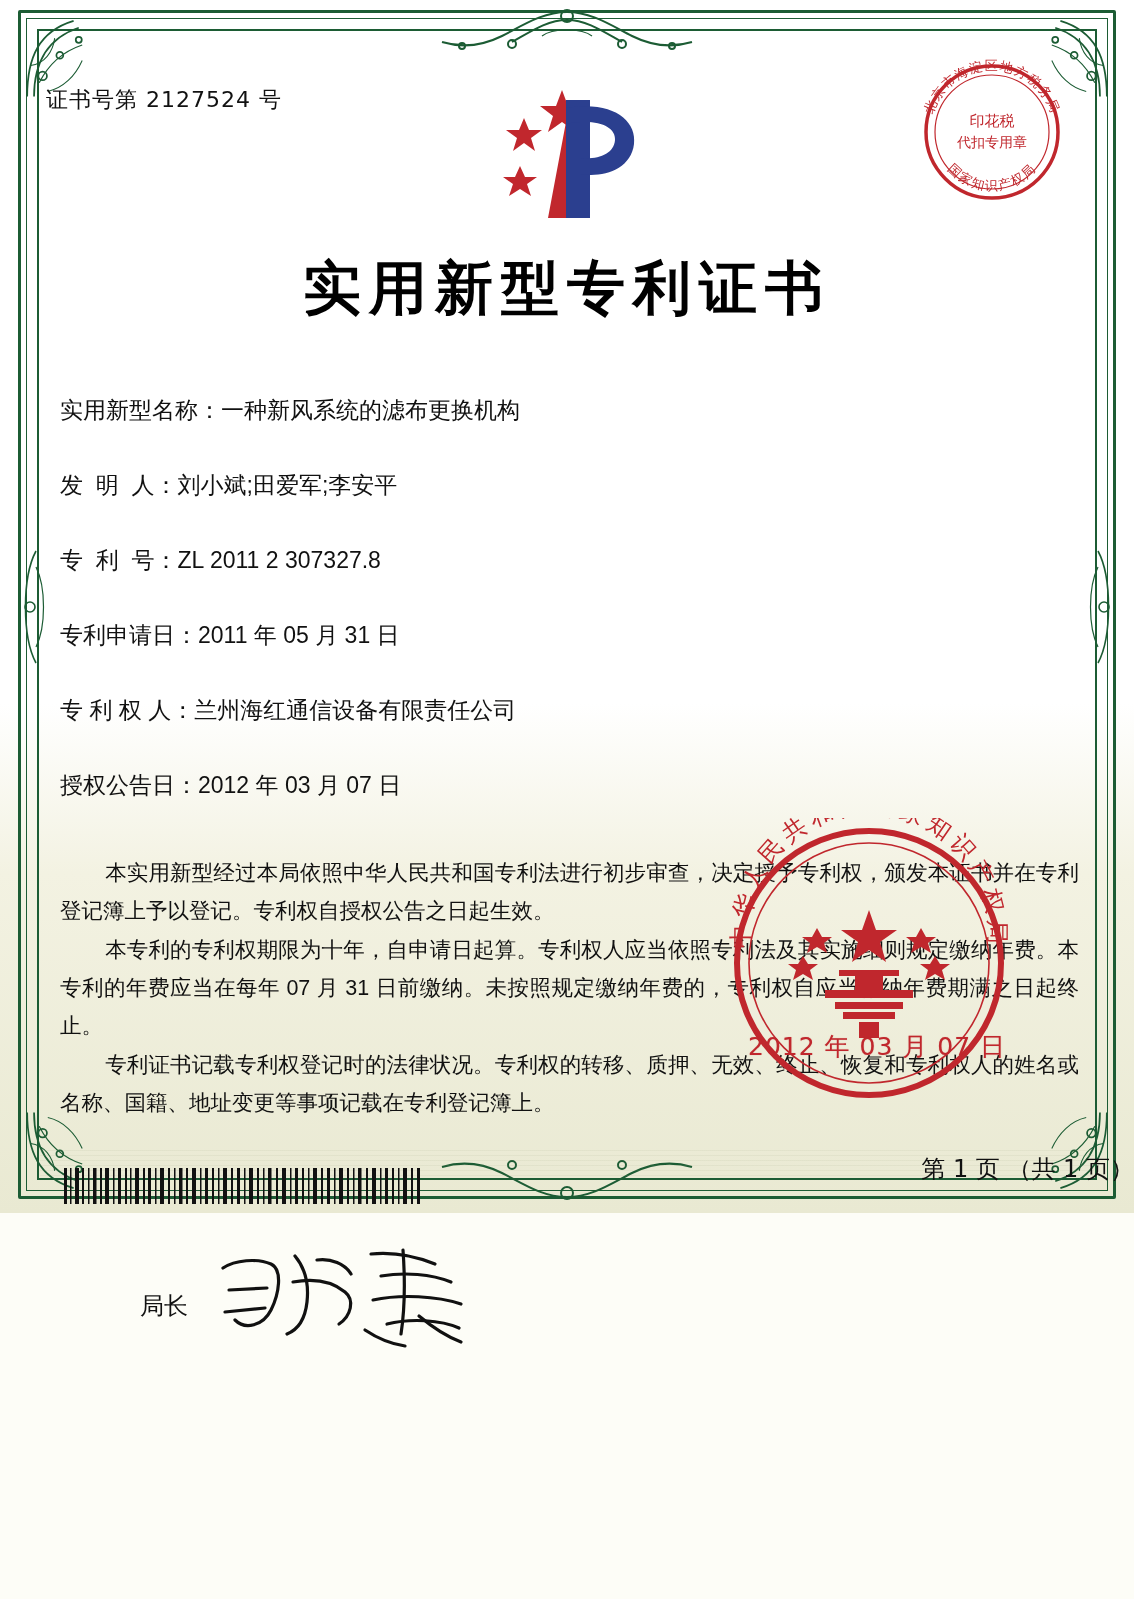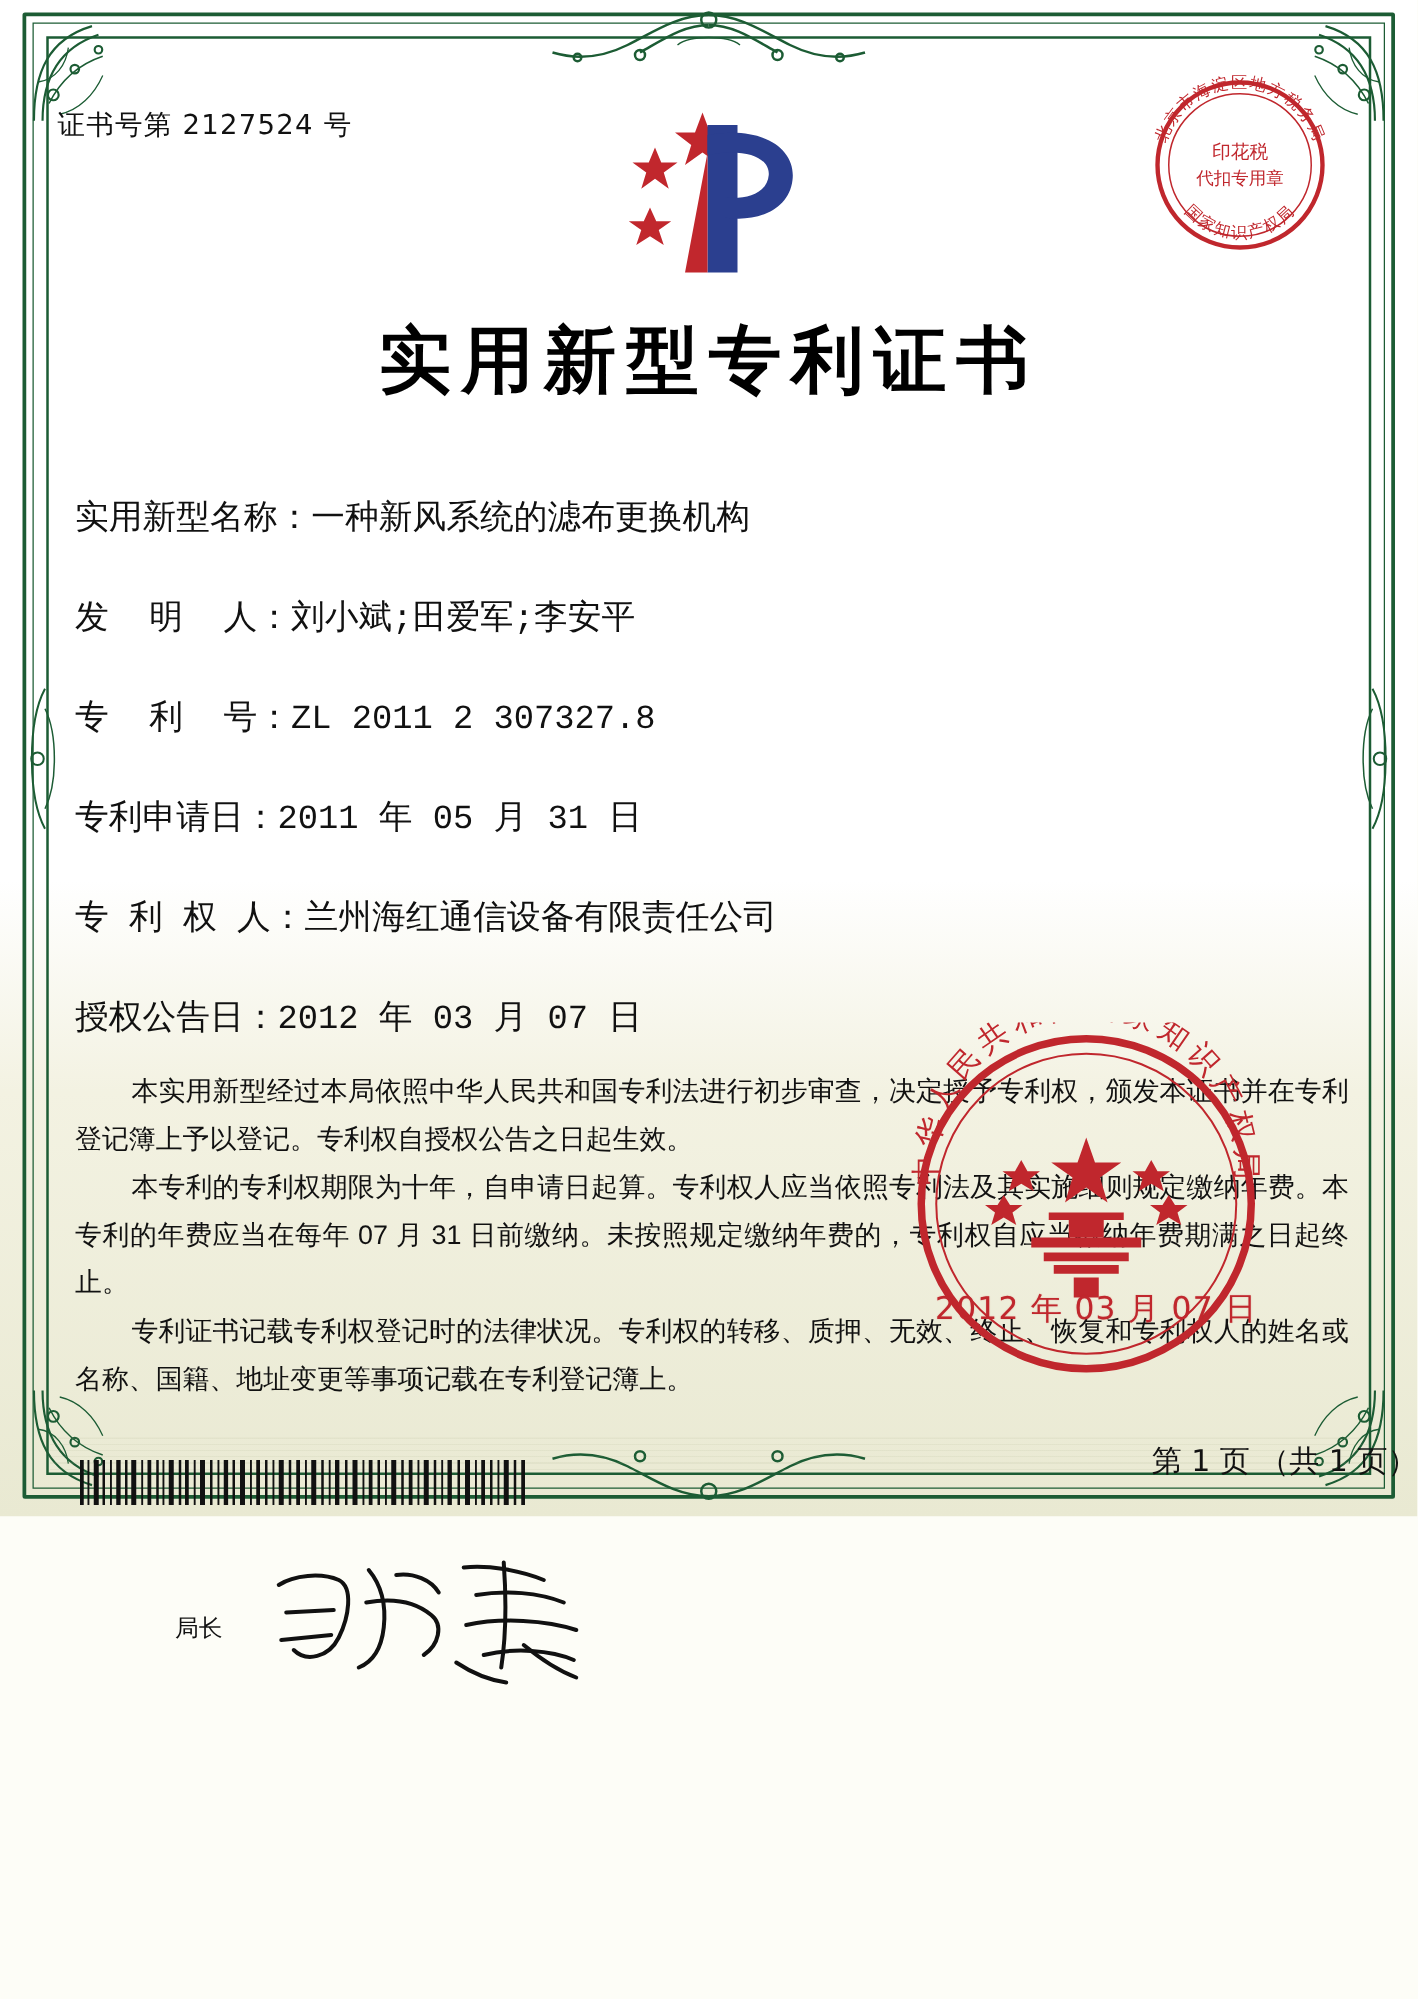--- a/index.html
+++ b/index.html
@@ -59,38 +59,38 @@
   }
   .title{
     position:absolute;left:0;right:0;top:250px;text-align:center;
     font-size:58px;font-weight:bold;letter-spacing:8px;color:#000;
     font-family:"DejaVu Sans", sans-serif;
   }
   .fields{
     position:absolute;left:60px;top:395px;right:60px;
   }
   .field{
-    font-size:27px;color:#111;margin-bottom:44px;
-    font-family:Liberation Mono, monospace;
+    font-size:23px;color:#111;margin-bottom:44px;
+    font-family:Liberation Sans, sans-serif;
     white-space:pre;
   }
   .field .lbl{letter-spacing:0px;}
   .body-text{
     position:absolute;left:60px;right:55px;top:855px;
     font-size:21.5px;line-height:1.75;color:#111;
     font-family:Liberation Sans, sans-serif;
     text-align:justify;
   }
   .body-text p{margin:0 0 2px 0;text-indent:2.1em;}
 
   .barcode{
     position:absolute;left:64px;top:1168px;width:358px;height:36px;
   }
   .signature-label{
-    position:absolute;left:140px;top:1290px;font-size:19px;color:#111;
+    position:absolute;left:140px;top:1290px;font-size:24px;color:#111;
     font-family:"DejaVu Sans", sans-serif;
   }
   .signature{
     position:absolute;left:205px;top:1238px;width:300px;height:120px;color:#111;
   }
   .footer{
     position:absolute;left:0;right:0;bottom:28px;text-align:right;
     font-size:24px;color:#111;font-family:"DejaVu Sans", sans-serif;padding-left:24px;
   }
   

